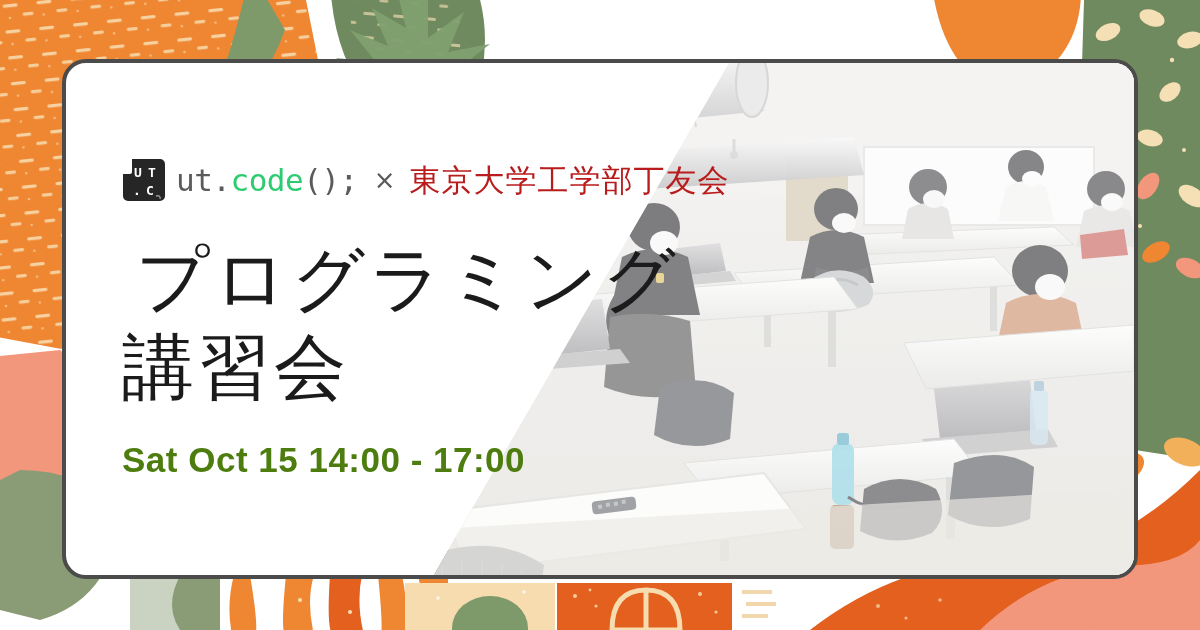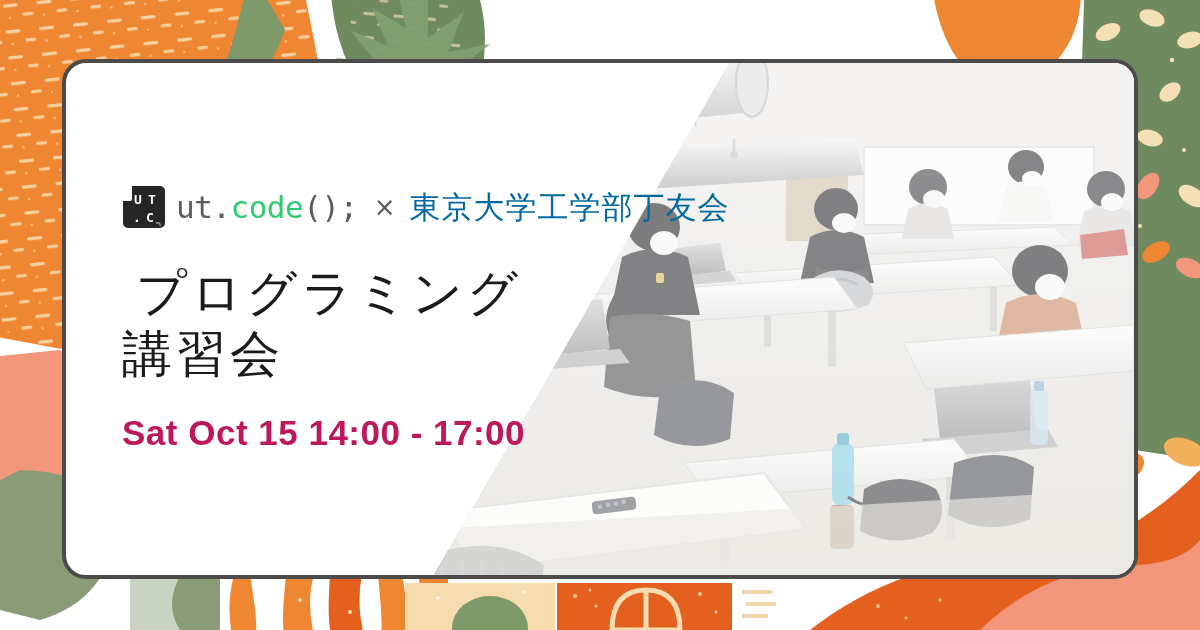--- a/index.html
+++ b/index.html
@@ -65,41 +65,41 @@
     color:#5b5b5b;
     line-height:1;
   }
   .brand-text .green{ color:#2ecc71;margin-top:7px; }
   .cross{
     font-size:26px; color:#5b5b5b; line-height:1;
     padding:0 4px 0 6px;
     font-family:"DejaVu Sans",sans-serif;
   }
   .org{
-    font-size:31px; color:#0369a1; line-height:1;
+    font-size:31px; color:#b91c1c; line-height:1;
     letter-spacing:1px;
     font-family:"DejaVu Sans","Liberation Sans",sans-serif;
   }
 
   .headline{
     font-family:"DejaVu Sans","Liberation Sans",sans-serif;
-    font-size:50px;
+    font-size:72px;
     font-weight:400;
     color:#1b1b1b;
     line-height:1.22;
     letter-spacing:4px;
   }
   .headline .l1{ display:block; padding-left:14px; }
   .headline .l2{ display:block; }
 
   .datetime{
     margin-top:28px;
     font-size:35px;
     font-weight:bold;
-    color:#be185d;
+    color:#4d7c0f;
     letter-spacing:0.5px;
   }
 </style>
 </head>
 <body>
 
 <svg id="bg" viewBox="0 0 1200 630" preserveAspectRatio="none" aria-hidden="true">
   <defs>
 
     <pattern id="dashes" width="34" height="26" patternUnits="userSpaceOnUse" patternTransform="rotate(-6)">

